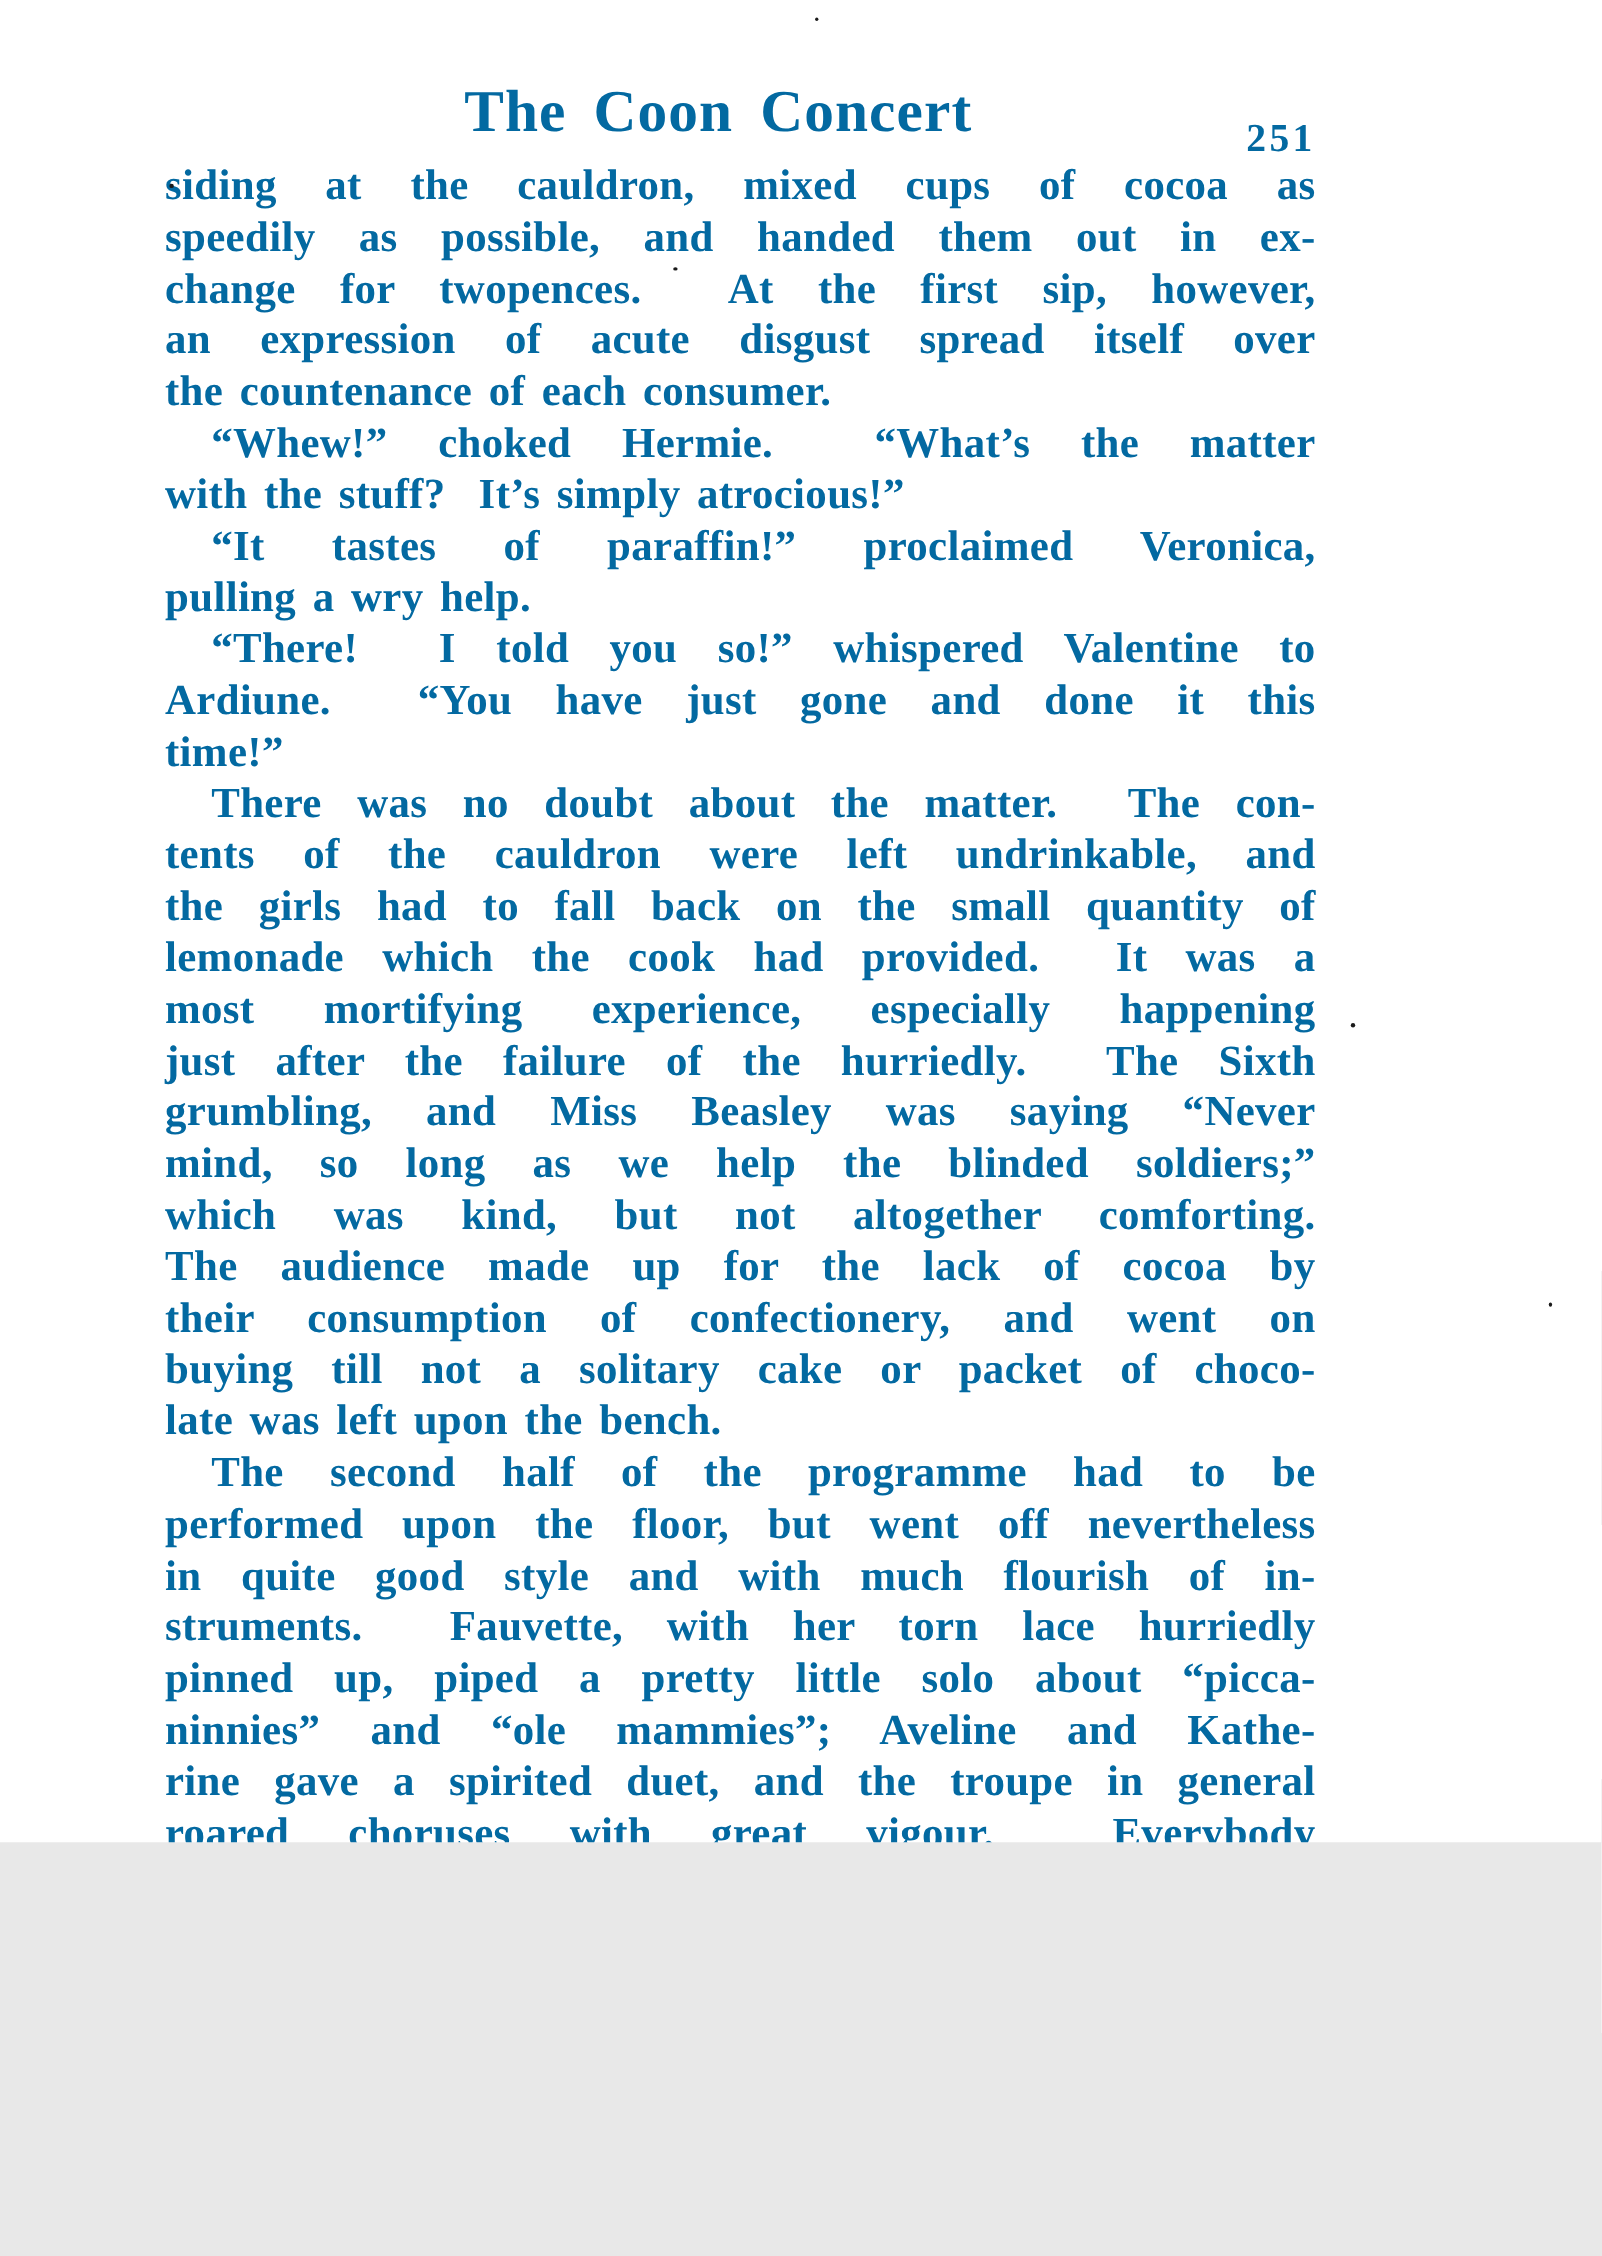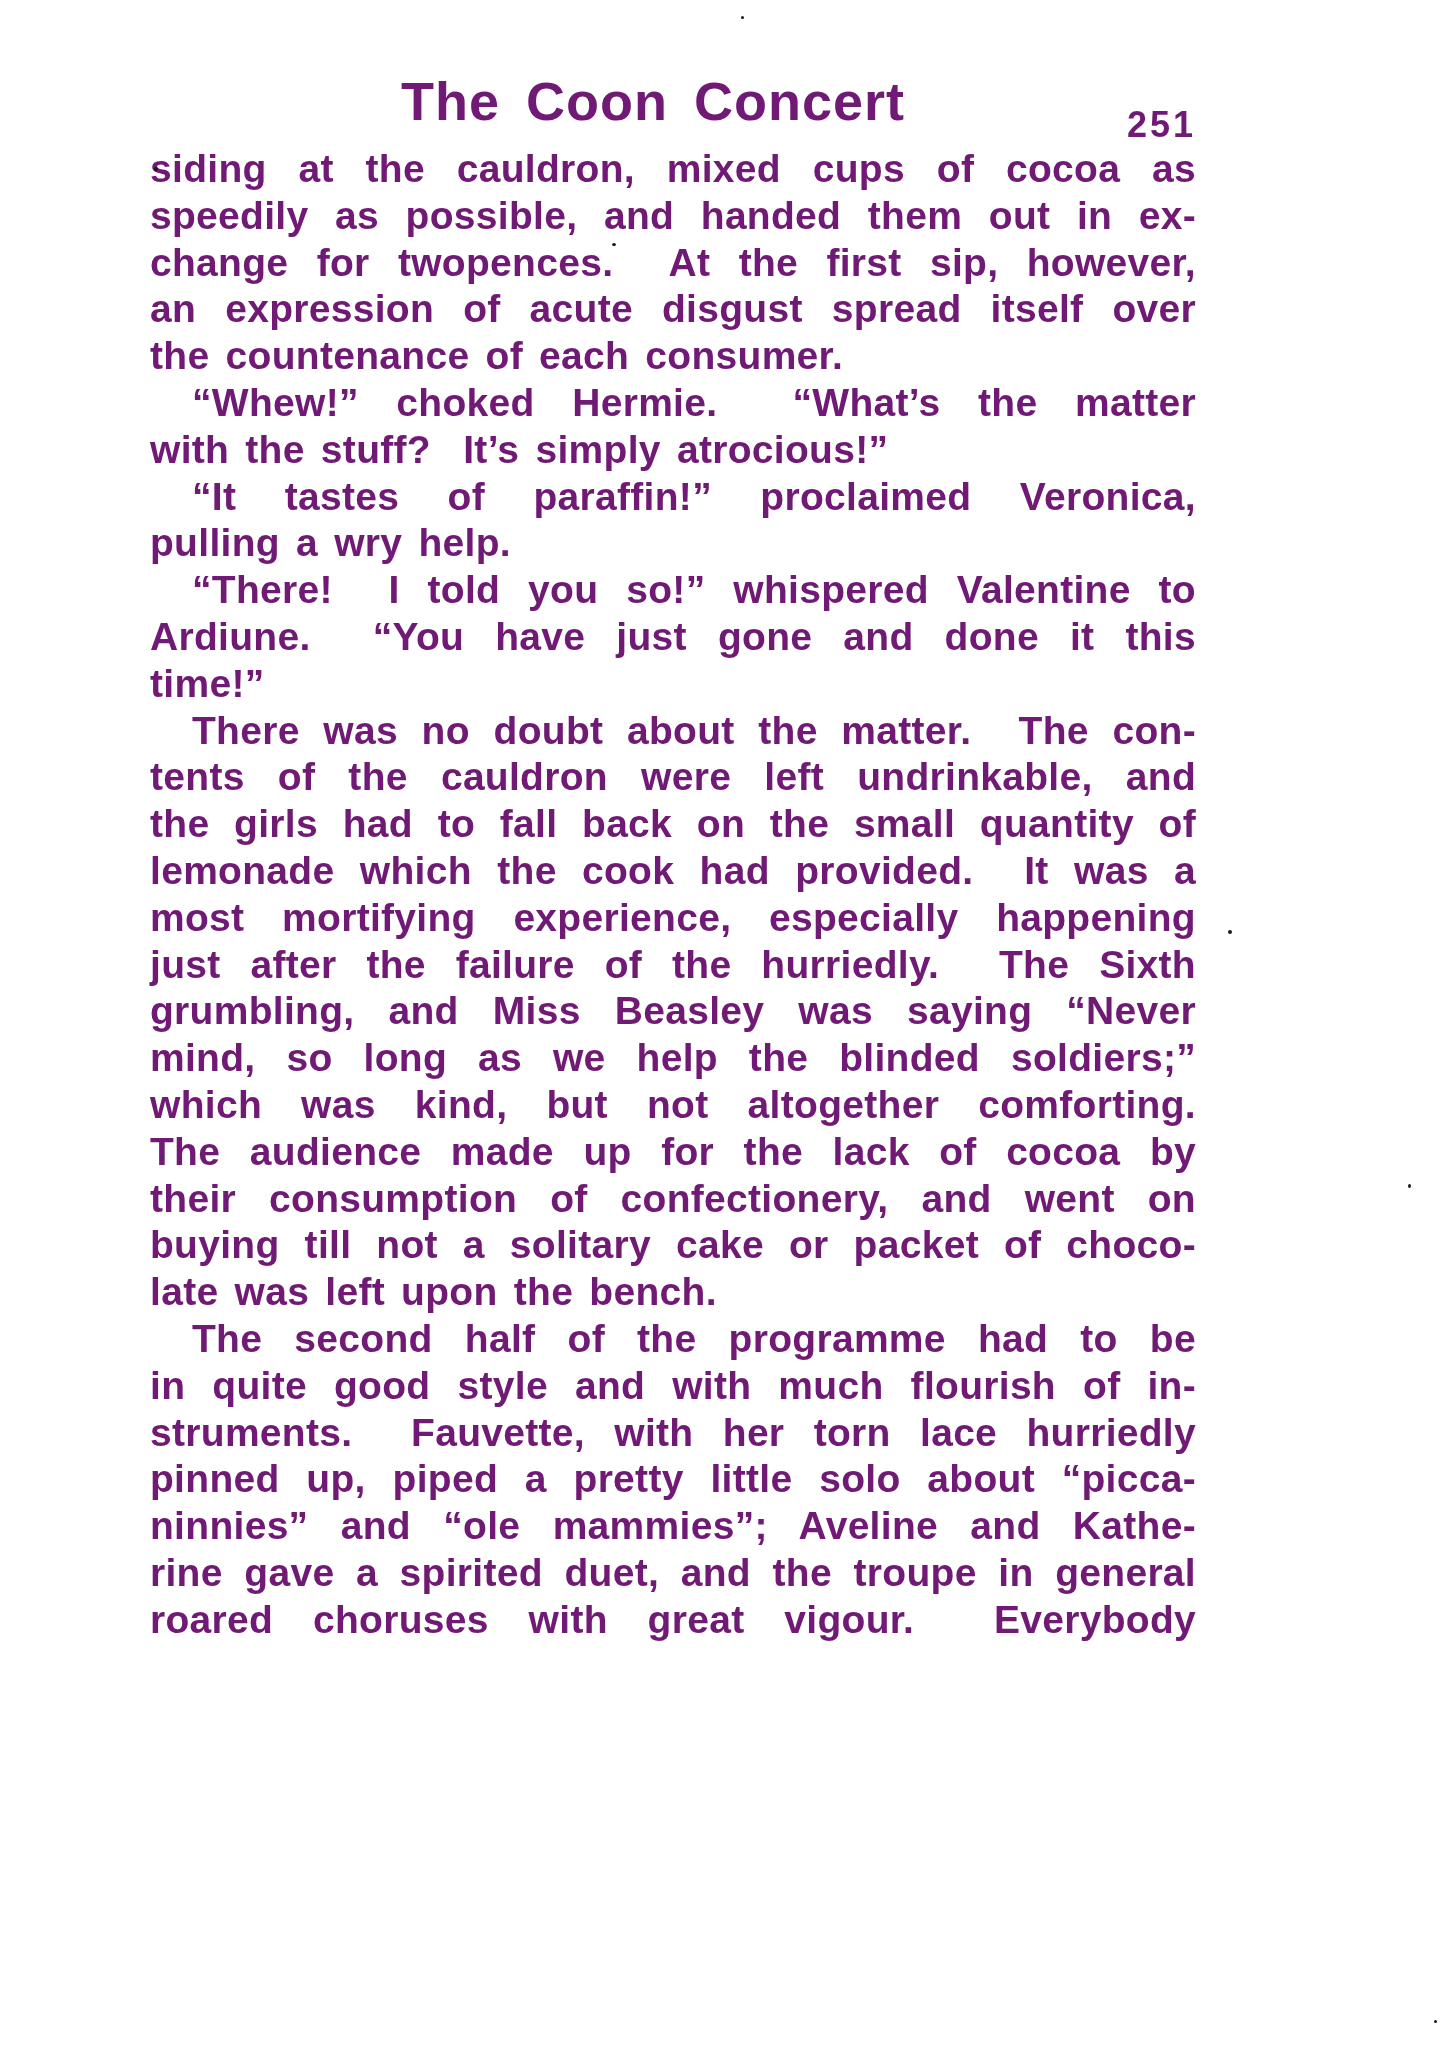--- a/index.html
+++ b/index.html
@@ -3,26 +3,26 @@
 <meta charset="utf-8">
 <style>
   html, body {
     margin: 0;
     padding: 0;
     background: #e8e8e8;
   }
   .page {
     position: relative;
     width: 1456px;
-    height: 2051px;
+    height: 1675px;
     margin: 0 auto;
     background: #ffffff;
     overflow: hidden;
-    font-family: Liberation Sans, sans-serif;
-    color: #701a75;
+    font-family: Liberation Serif, serif;
+    color: #0369a1;
   }
   .header {
     position: absolute;
     top: 66px;
     left: 150px;
     width: 1046px;
     height: 80px;
   }
   .title {
     display: block;
@@ -105,20 +105,21 @@
       <div class="line just">most mortifying experience, especially happening</div>
       <div class="line just">just after the failure of the hurriedly.  The Sixth</div>
       <div class="line just">grumbling, and Miss Beasley was saying “Never</div>
       <div class="line just">mind, so long as we help the blinded soldiers;”</div>
       <div class="line just">which was kind, but not altogether comforting.</div>
       <div class="line just">The audience made up for the lack of cocoa by</div>
       <div class="line just">their consumption of confectionery, and went on</div>
       <div class="line just">buying till not a solitary cake or packet of choco-</div>
       <div class="line plain">late was left upon the bench.</div>
       <div class="line just indent">The second half of the programme had to be</div>
+      <div class="line just">performed upon the floor, but went off nevertheless</div>
       <div class="line just">in quite good style and with much flourish of in-</div>
       <div class="line just">struments.  Fauvette, with her torn lace hurriedly</div>
       <div class="line just">pinned up, piped a pretty little solo about “picca-</div>
       <div class="line just">ninnies” and “ole mammies”; Aveline and Kathe-</div>
       <div class="line just">rine gave a spirited duet, and the troupe in general</div>
       <div class="line just">roared choruses with great vigour.  Everybody</div>
     </div>
 
   <div class="speck" style="left:154px;top:167px;width:4px;height:4px;"></div>
   <div class="speck" style="left:741px;top:16px;width:3px;height:3px;"></div>

